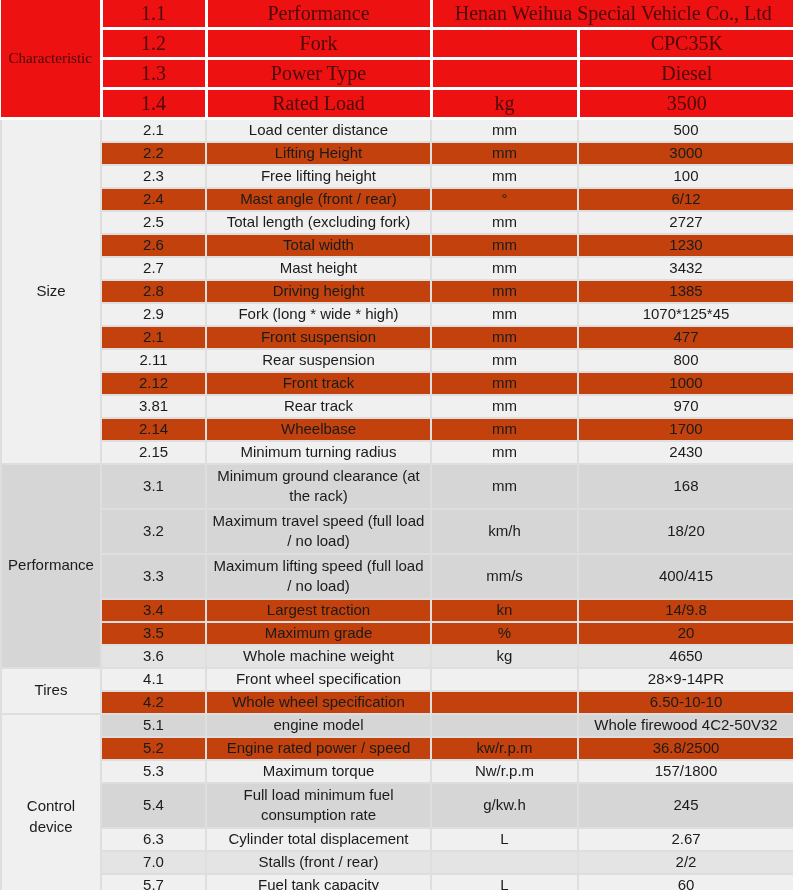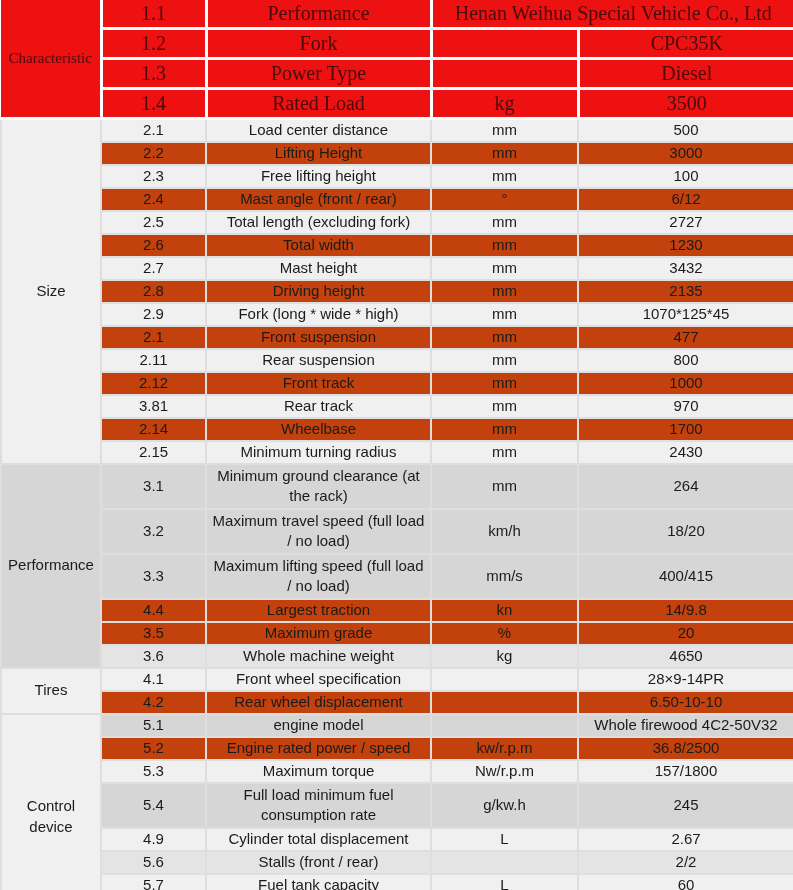--- a/index.html
+++ b/index.html
@@ -98,21 +98,21 @@
       <tr>
         <td class="s-light ">2.7</td>
         <td class="s-light ">Mast height</td>
         <td class="s-light ">mm</td>
         <td class="s-light ">3432</td>
       </tr>
       <tr>
         <td class="s-white ">2.8</td>
         <td class="s-white ">Driving height</td>
         <td class="s-white ">mm</td>
-        <td class="s-white ">2135</td>
+        <td class="s-white ">1385</td>
       </tr>
       <tr>
         <td class="s-light ">2.9</td>
         <td class="s-light ">Fork (long * wide * high)</td>
         <td class="s-light ">mm</td>
         <td class="s-light ">1070*125*45</td>
       </tr>
       <tr>
         <td class="s-white ">2.1</td>
         <td class="s-white ">Front suspension</td>
@@ -147,36 +147,36 @@
         <td class="s-light ">2.15</td>
         <td class="s-light ">Minimum turning radius</td>
         <td class="s-light ">mm</td>
         <td class="s-light ">2430</td>
       </tr>
       <tr class="tall">
         <td class="cat s-dark" rowspan="6">Performance</td>
         <td class="s-dark ">3.1</td>
         <td class="s-dark ">Minimum ground clearance (at the rack)</td>
         <td class="s-dark ">mm</td>
-        <td class="s-dark ">264</td>
+        <td class="s-dark ">168</td>
       </tr>
       <tr class="tall">
         <td class="s-dark ">3.2</td>
         <td class="s-dark ">Maximum travel speed (full load / no load)</td>
         <td class="s-dark ">km/h</td>
         <td class="s-dark ">18/20</td>
       </tr>
       <tr class="tall">
         <td class="s-dark ">3.3</td>
         <td class="s-dark ">Maximum lifting speed (full load / no load)</td>
         <td class="s-dark ">mm/s</td>
         <td class="s-dark ">400/415</td>
       </tr>
       <tr>
-        <td class="s-white ">4.4</td>
+        <td class="s-white ">3.4</td>
         <td class="s-white ">Largest traction</td>
         <td class="s-white ">kn</td>
         <td class="s-white ">14/9.8</td>
       </tr>
       <tr>
         <td class="s-white ">3.5</td>
         <td class="s-white ">Maximum grade</td>
         <td class="s-white ">%</td>
         <td class="s-white ">20</td>
       </tr>
@@ -188,21 +188,21 @@
       </tr>
       <tr>
         <td class="cat s-light" rowspan="2">Tires</td>
         <td class="s-light ">4.1</td>
         <td class="s-light ">Front wheel specification</td>
         <td class="s-light "></td>
         <td class="s-light ">28×9-14PR</td>
       </tr>
       <tr>
         <td class="s-white ">4.2</td>
-        <td class="s-white ">Rear wheel displacement</td>
+        <td class="s-white ">Whole wheel specification</td>
         <td class="s-white "></td>
         <td class="s-white ">6.50-10-10</td>
       </tr>
       <tr>
         <td class="cat s-light" rowspan="8">Control device</td>
         <td class="s-dark ">5.1</td>
         <td class="s-dark ">engine model</td>
         <td class="s-dark "></td>
         <td class="s-dark ">Whole firewood 4C2-50V32</td>
       </tr>
@@ -218,27 +218,27 @@
         <td class="s-light ">Nw/r.p.m</td>
         <td class="s-light ">157/1800</td>
       </tr>
       <tr class="tall">
         <td class="s-dark ">5.4</td>
         <td class="s-dark ">Full load minimum fuel consumption rate</td>
         <td class="s-dark ">g/kw.h</td>
         <td class="s-dark ">245</td>
       </tr>
       <tr>
-        <td class="s-light ">4.9</td>
+        <td class="s-light ">6.3</td>
         <td class="s-light ">Cylinder total displacement</td>
         <td class="s-light ">L</td>
         <td class="s-light ">2.67</td>
       </tr>
       <tr>
-        <td class="s-mid ">5.6</td>
+        <td class="s-mid ">7.0</td>
         <td class="s-mid ">Stalls (front / rear)</td>
         <td class="s-mid "></td>
         <td class="s-mid ">2/2</td>
       </tr>
       <tr>
         <td class="s-light ">5.7</td>
         <td class="s-light ">Fuel tank capacity</td>
         <td class="s-light ">L</td>
         <td class="s-light ">60</td>
       </tr>

